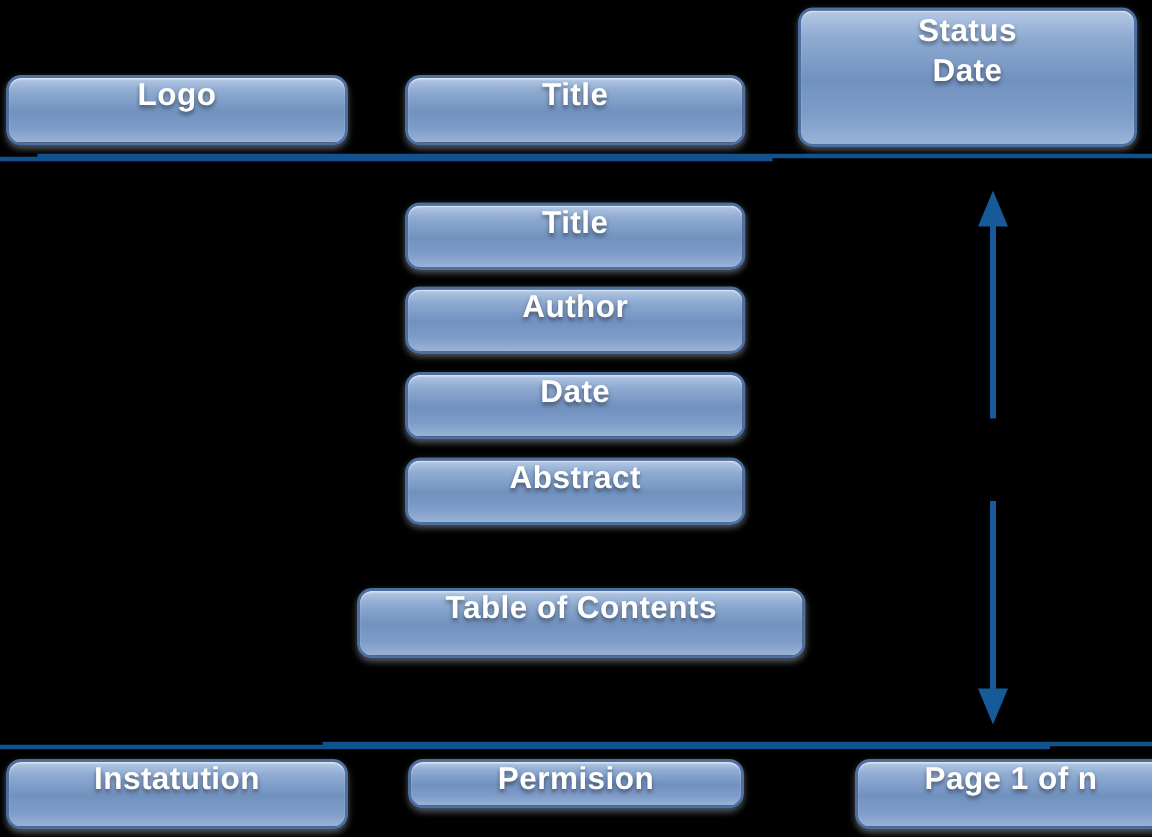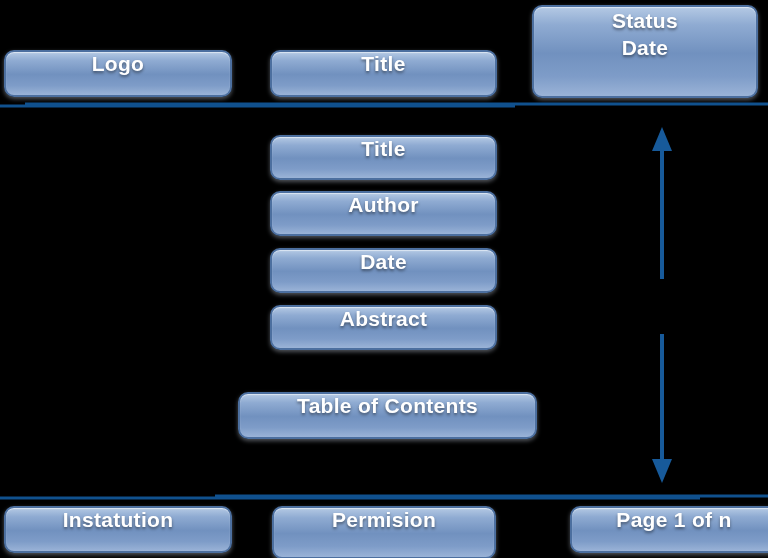--- a/index.html
+++ b/index.html
@@ -37,21 +37,21 @@
   .box-head-title  { left: 270px; top: 50px;  width: 227px; height: 47px; }
   .box-status      { left: 532px; top: 5px;   width: 226px; height: 93px; line-height: 1.3; }
   
   .box-fm-title    { left: 270px; top: 135px; width: 227px; height: 45px; }
   .box-author      { left: 270px; top: 191px; width: 227px; height: 45px; }
   .box-date        { left: 270px; top: 248px; width: 227px; height: 45px; }
   .box-abstract    { left: 270px; top: 305px; width: 227px; height: 45px; }
   .box-toc         { left: 238px; top: 360px; width: 299px; height: 47px; margin-top: 32px; }
   
   .box-institution { left: 4px;   top: 506px; width: 228px; height: 47px; }
-  .box-permission  { left: 272px; top: 506px; width: 224px; height: 53px; }
+  .box-permission  { left: 272px; top: 506px; width: 224px; height: 33px; }
   .box-page        { left: 530px; top: 506px; width: 208px; height: 47px; margin-left: 40px; }
 
   #overlay-svg {
     position: absolute;
     left: 0;
     top: 0;
     width: 768px;
     height: 558px;
     pointer-events: none;
   }

